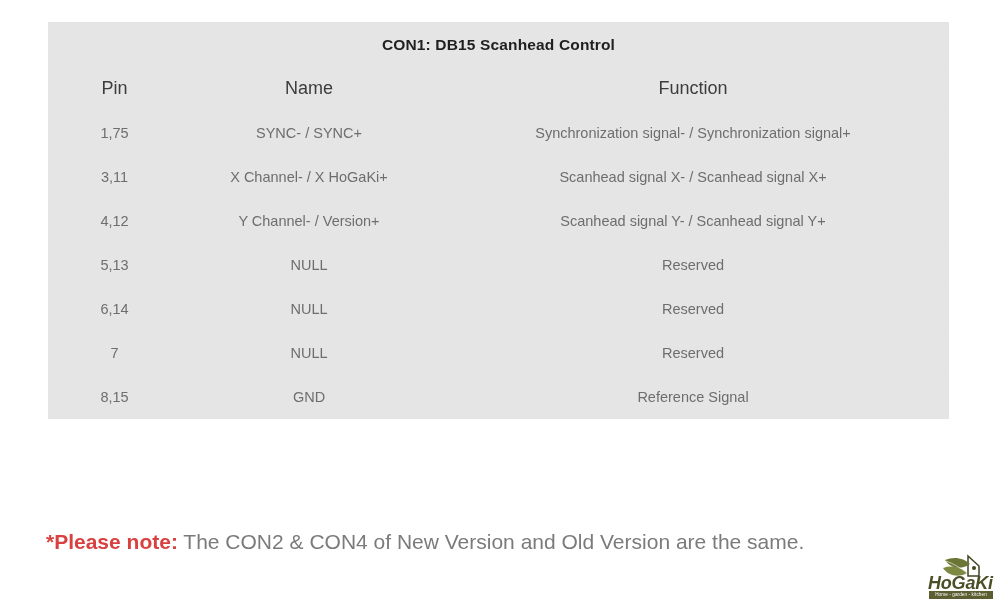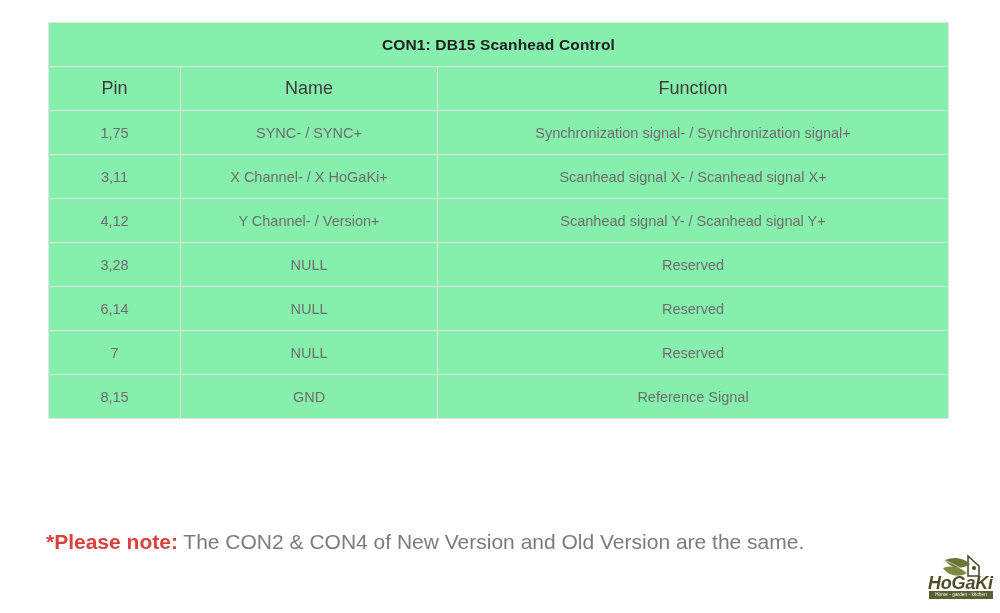--- a/index.html
+++ b/index.html
@@ -24,21 +24,21 @@
   }
 
   
   .pin-table {
     position: absolute;
     left: 48px;
     top: 22px;
     width: 900px;
     border-collapse: collapse;
     table-layout: fixed;
-    background: #86efac;
+    background: #e5e5e5;
   }
 
   .pin-table col.c-pin  { width: 132px; }
   .pin-table col.c-name { width: 257px; }
   .pin-table col.c-func { width: 511px; }
 
   .pin-table td {
     border: 1px solid #e3e4e6;
     text-align: center;
     vertical-align: middle;
@@ -158,21 +158,21 @@
         <td class="body-cell">3,11</td>
         <td class="body-cell">X Channel- / X HoGaKi+</td>
         <td class="body-cell">Scanhead signal X- / Scanhead signal X+</td>
       </tr>
       <tr>
         <td class="body-cell">4,12</td>
         <td class="body-cell">Y Channel- / Version+</td>
         <td class="body-cell">Scanhead signal Y- / Scanhead signal Y+</td>
       </tr>
       <tr>
-        <td class="body-cell">3,28</td>
+        <td class="body-cell">5,13</td>
         <td class="body-cell">NULL</td>
         <td class="body-cell">Reserved</td>
       </tr>
       <tr>
         <td class="body-cell">6,14</td>
         <td class="body-cell">NULL</td>
         <td class="body-cell">Reserved</td>
       </tr>
       <tr>
         <td class="body-cell">7</td>

